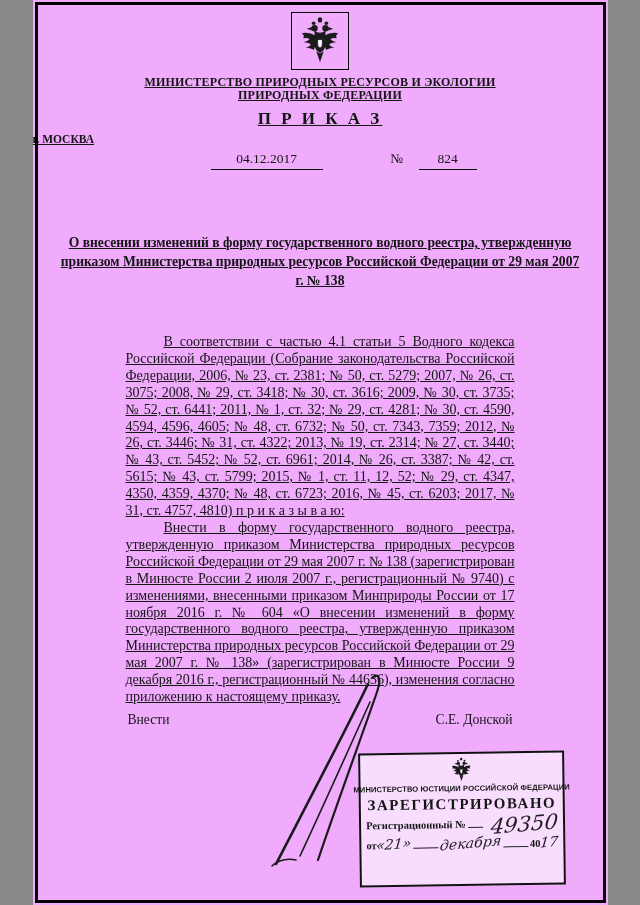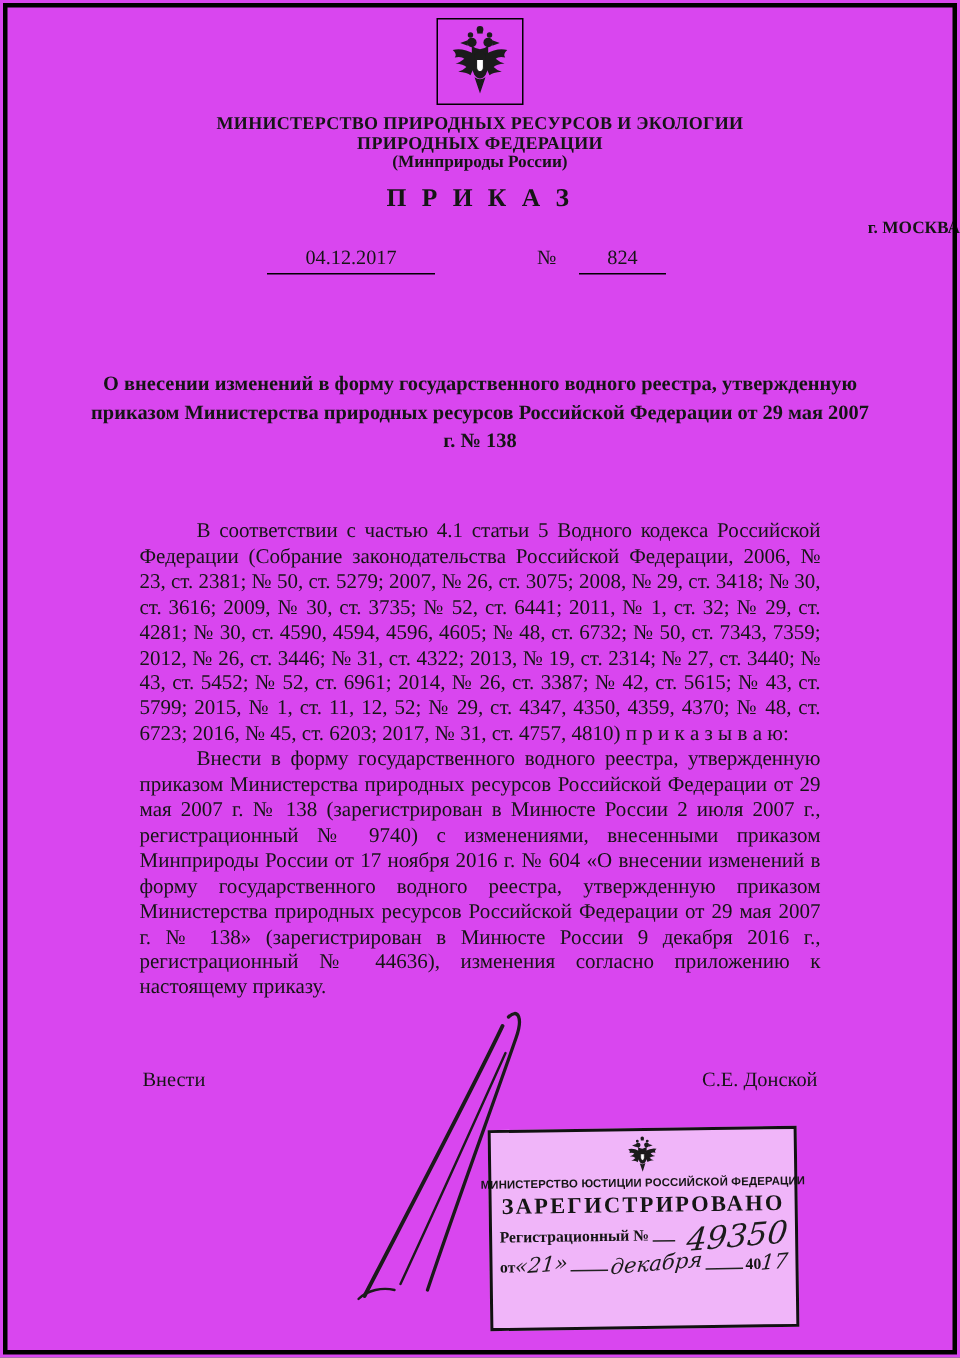--- a/index.html
+++ b/index.html
@@ -1,42 +1,43 @@
 <!DOCTYPE html>
 <html><head>
 <meta charset="utf-8">
 <style>
   html,body { margin:0; padding:0; background:#888; }
   .page {
     position: relative;
-    width: 640px; height: 905px;
-    background: #d946ef;
+    width: 575px; height: 905px;
+    background: #f0abfc;
     font-family: "Liberation Serif", serif;
     color: #151515;
     overflow: hidden;
     margin: 0 auto;
+    text-decoration: underline;
   }
   .scan-frame {
     position: absolute; inset: 2px;
     border: 3px solid #000;
     pointer-events: none;
   }
   
   .emblem-box {
     width: 56px; height: 56px;
     margin: 12px auto 0;
     border: 1.6px solid #000;
     display: flex; align-items: center; justify-content: center;
   }
   .emblem-box svg { width: 46px; height: 50px; }
   .ministry { text-align: center; margin-top: 6px; font-weight: bold; line-height: 13px; }
   .ministry .l1, .ministry .l2 { font-size: 12px; letter-spacing: .2px; }
   .ministry .l3 { font-size: 11.5px; }
   .doc-type { text-align: center; font-weight: bold; font-size: 17px; letter-spacing: 3px; margin-top: 7px; }
-  .doc-city { text-align: right; font-weight: bold; font-size: 11.5px; margin-top: 4px; }
+  .doc-city { text-align: left; font-weight: bold; font-size: 11.5px; margin-top: 4px; }
   .date-row { position: relative; height: 24px; margin-top: 6px; font-size: 13.5px; }
   .date-row .fill { position: absolute; top: 0; text-align: center; border-bottom: 1.3px solid #000; padding-bottom: 2px; }
   .date-field { left: 178px; width: 112px; }
   .numsign { position: absolute; left: 358px; top: 0; }
   .num-field { left: 386px; width: 58px; }
   
   .order-title {
     width: 520px; margin: 58px auto 0;
     text-align: center; font-weight: bold;
     font-size: 13.6px; line-height: 19px;
@@ -116,21 +117,20 @@
   <div class="scan-frame"></div>
 
   <div class="emblem-box">
     <svg>
         <use href="#eagle"></use>
       </svg>
   </div>
   <div class="ministry">
     <div class="l1">МИНИСТЕРСТВО ПРИРОДНЫХ РЕСУРСОВ И ЭКОЛОГИИ</div>
     <div class="l2">ПРИРОДНЫХ ФЕДЕРАЦИИ</div>
-    <div class="l3">(Минприроды России)</div>
   </div>
   <div class="doc-type">П Р И К А З</div>
   <div class="doc-city">г. МОСКВА</div>
   <div class="date-row">
     <span class="fill date-field">04.12.2017</span>
     <span class="numsign">№</span>
     <span class="fill num-field">824</span>
   </div>
 
   <div class="order-title">О внесении изменений в форму государственного водного реестра, утвержденную приказом Министерства природных ресурсов Российской Федерации от 29 мая 2007 г. № 138</div>

